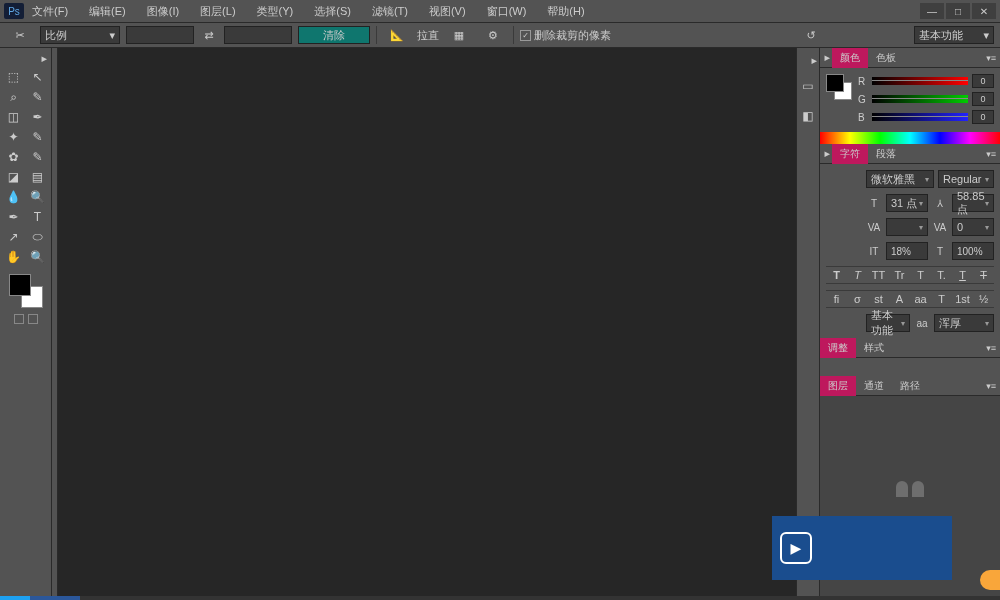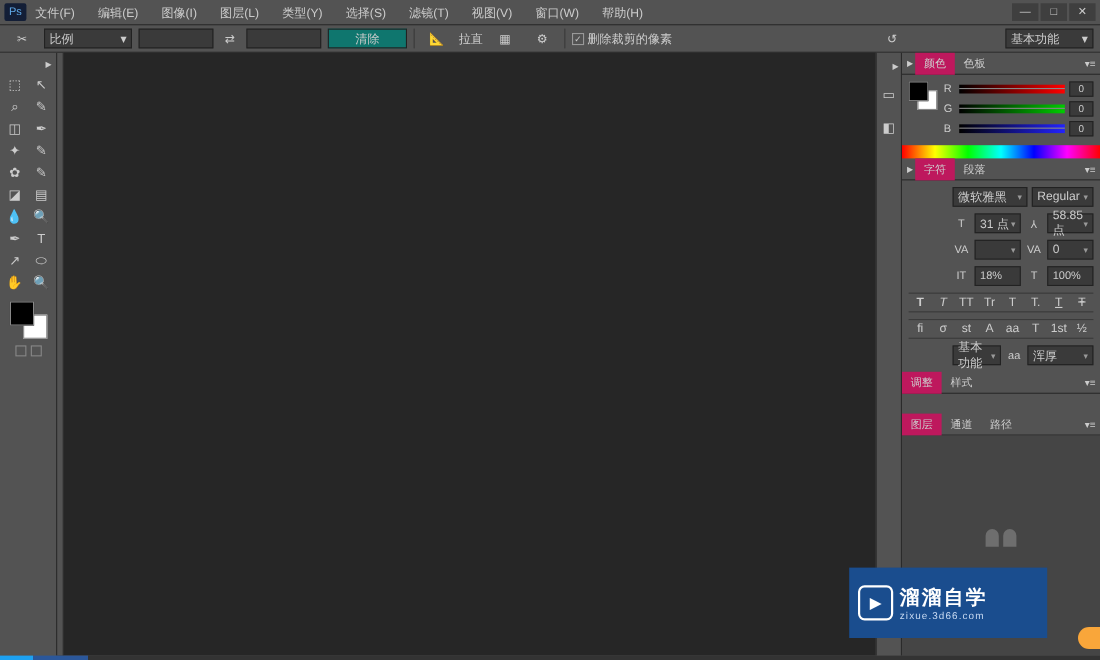--- a/index.html
+++ b/index.html
@@ -300,19 +300,15 @@
       <div class="empty">
           <span></span>
           <span></span>
         </div>
     </div>
   </div>
 </div>
 
 <div class="watermark">
   <div class="play">▶</div>
-  <div>
-    <div class="txt1">溜溜自学</div>
-    <div class="txt2">zixue.3d66.com</div>
-  </div>
 </div>
 <div class="badge"></div>
 <div class="taskbar"></div>
 
 </body></html>

